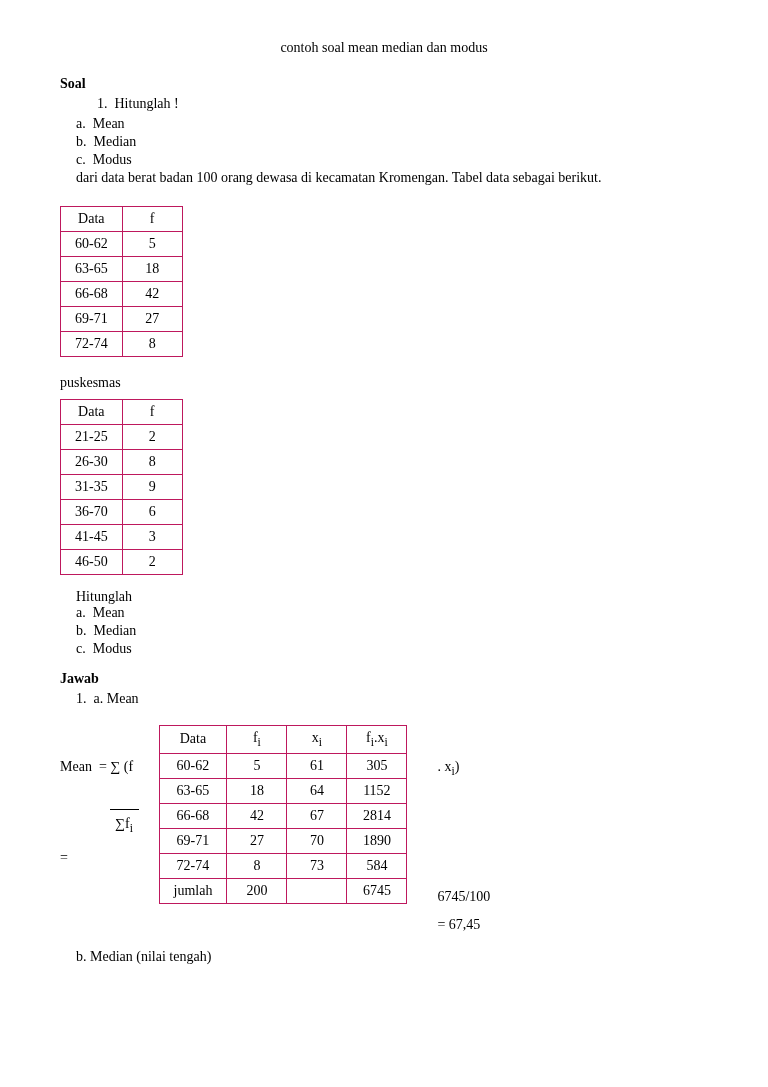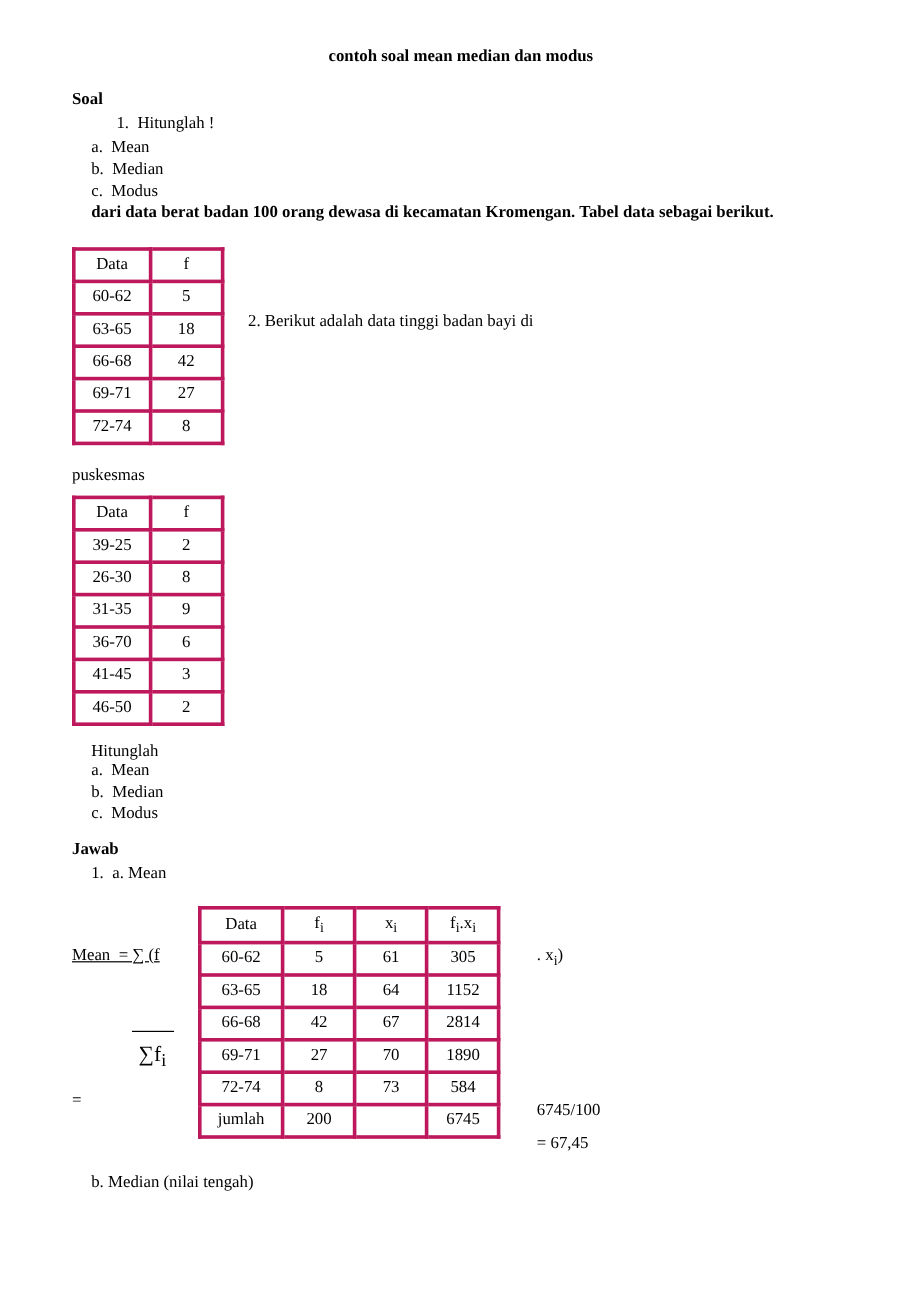--- a/index.html
+++ b/index.html
@@ -7,60 +7,59 @@
       background: #fff;
       font-family: Times New Roman, serif;
       font-size: 14px;
       color: #000;
       padding: 40px 60px;
       width: 768px;
       min-height: 1087px;
     }
     .page-title {
       text-align: center;
-      font-weight: bold;
+      font-weight: normal;
       margin-bottom: 20px;
     }
     .section-label {
       font-weight: bold;
       margin-bottom: 4px;
     }
     .numbered-list {
       margin-left: 37px;
       margin-bottom: 4px;
     }
     .lettered-list {
       margin-left: 16px;
       margin-bottom: 2px;
     }
     .description-text {
       margin-left: 16px;
       margin-bottom: 10px;
-      font-weight: bold;
     }
     .two-col-layout {
       display: flex;
       gap: 20px;
       margin-bottom: 10px;
     }
     .left-col {
       flex: 0 0 auto;
     }
     .right-col {
       flex: 1;
       padding-top: 60px;
       font-size: 14px;
       line-height: 1.5;
     }
     table {
       border-collapse: collapse;
       margin: 8px 0;
     }
     table td, table th {
-      border: 3px solid #be185d;
+      border: 1px solid #be185d;
       padding: 4px 14px;
       text-align: center;
       min-width: 60px;
     }
     table th {
       font-weight: normal;
       background: #fff;
     }
     .puskesmas-label {
       font-size: 14px;
@@ -91,21 +90,21 @@
       font-size: 14px;
       padding-top: 36px;
       padding-left: 10px;
       line-height: 2;
     }
     .fraction {
       display: inline-flex;
       flex-direction: column;
       align-items: center;
       vertical-align: middle;
-      font-size: 18px;
+      font-size: 14px;
     }
     .fraction .numerator {
       border-bottom: 1px solid #000;
       padding: 0 4px;
     }
     .fraction .denominator {
       padding: 0 4px;
     }
     .median-label {
       margin-top: 10px;
@@ -153,34 +152,33 @@
         <td>27</td>
       </tr>
       <tr>
         <td>72-74</td>
         <td>8</td>
       </tr>
     </tbody>
       </table>
   </div>
   <div class="right-col">
-    <div>2.   Berikut adalah data tinggi badan bayi di</div>
   </div>
 </div>
 
 <div style="margin-bottom:14px;">
   <div class="puskesmas-label">puskesmas</div>
   <table>
     <tbody>
         <tr>
       <th>Data</th>
       <th>f</th>
     </tr>
     <tr>
-      <td>39-25</td>
+      <td>21-25</td>
       <td>2</td>
     </tr>
     <tr>
       <td>26-30</td>
       <td>8</td>
     </tr>
     <tr>
       <td>31-35</td>
       <td>9</td>
     </tr>
@@ -208,21 +206,21 @@
 </div>
 
 <div class="jawab-section">
   <div class="section-label">Jawab</div>
   <div style="margin-left:16px;">1. &nbsp;<span>a. Mean</span></div>
 </div>
 
 <div class="mean-table-wrapper">
 
   <div class="mean-label-col">
-    <div style="margin-bottom:12px;text-decoration:underline;">Mean &nbsp;= ∑ (f</div>
+    <div style="margin-bottom:0;">Mean &nbsp;= ∑ (f</div>
     <div style="display:flex; align-items:center; gap:4px; margin-bottom:4px;">
       &nbsp;&nbsp;&nbsp;&nbsp;&nbsp;&nbsp;&nbsp;&nbsp;&nbsp;&nbsp;&nbsp;&nbsp;&nbsp;
       <div class="fraction">
         <div class="numerator">&nbsp;&nbsp;&nbsp;&nbsp;&nbsp;&nbsp;</div>
         <div class="denominator">∑f<sub>i</sub></div>
       </div>
     </div>
     <div>=</div>
   </div>
 

